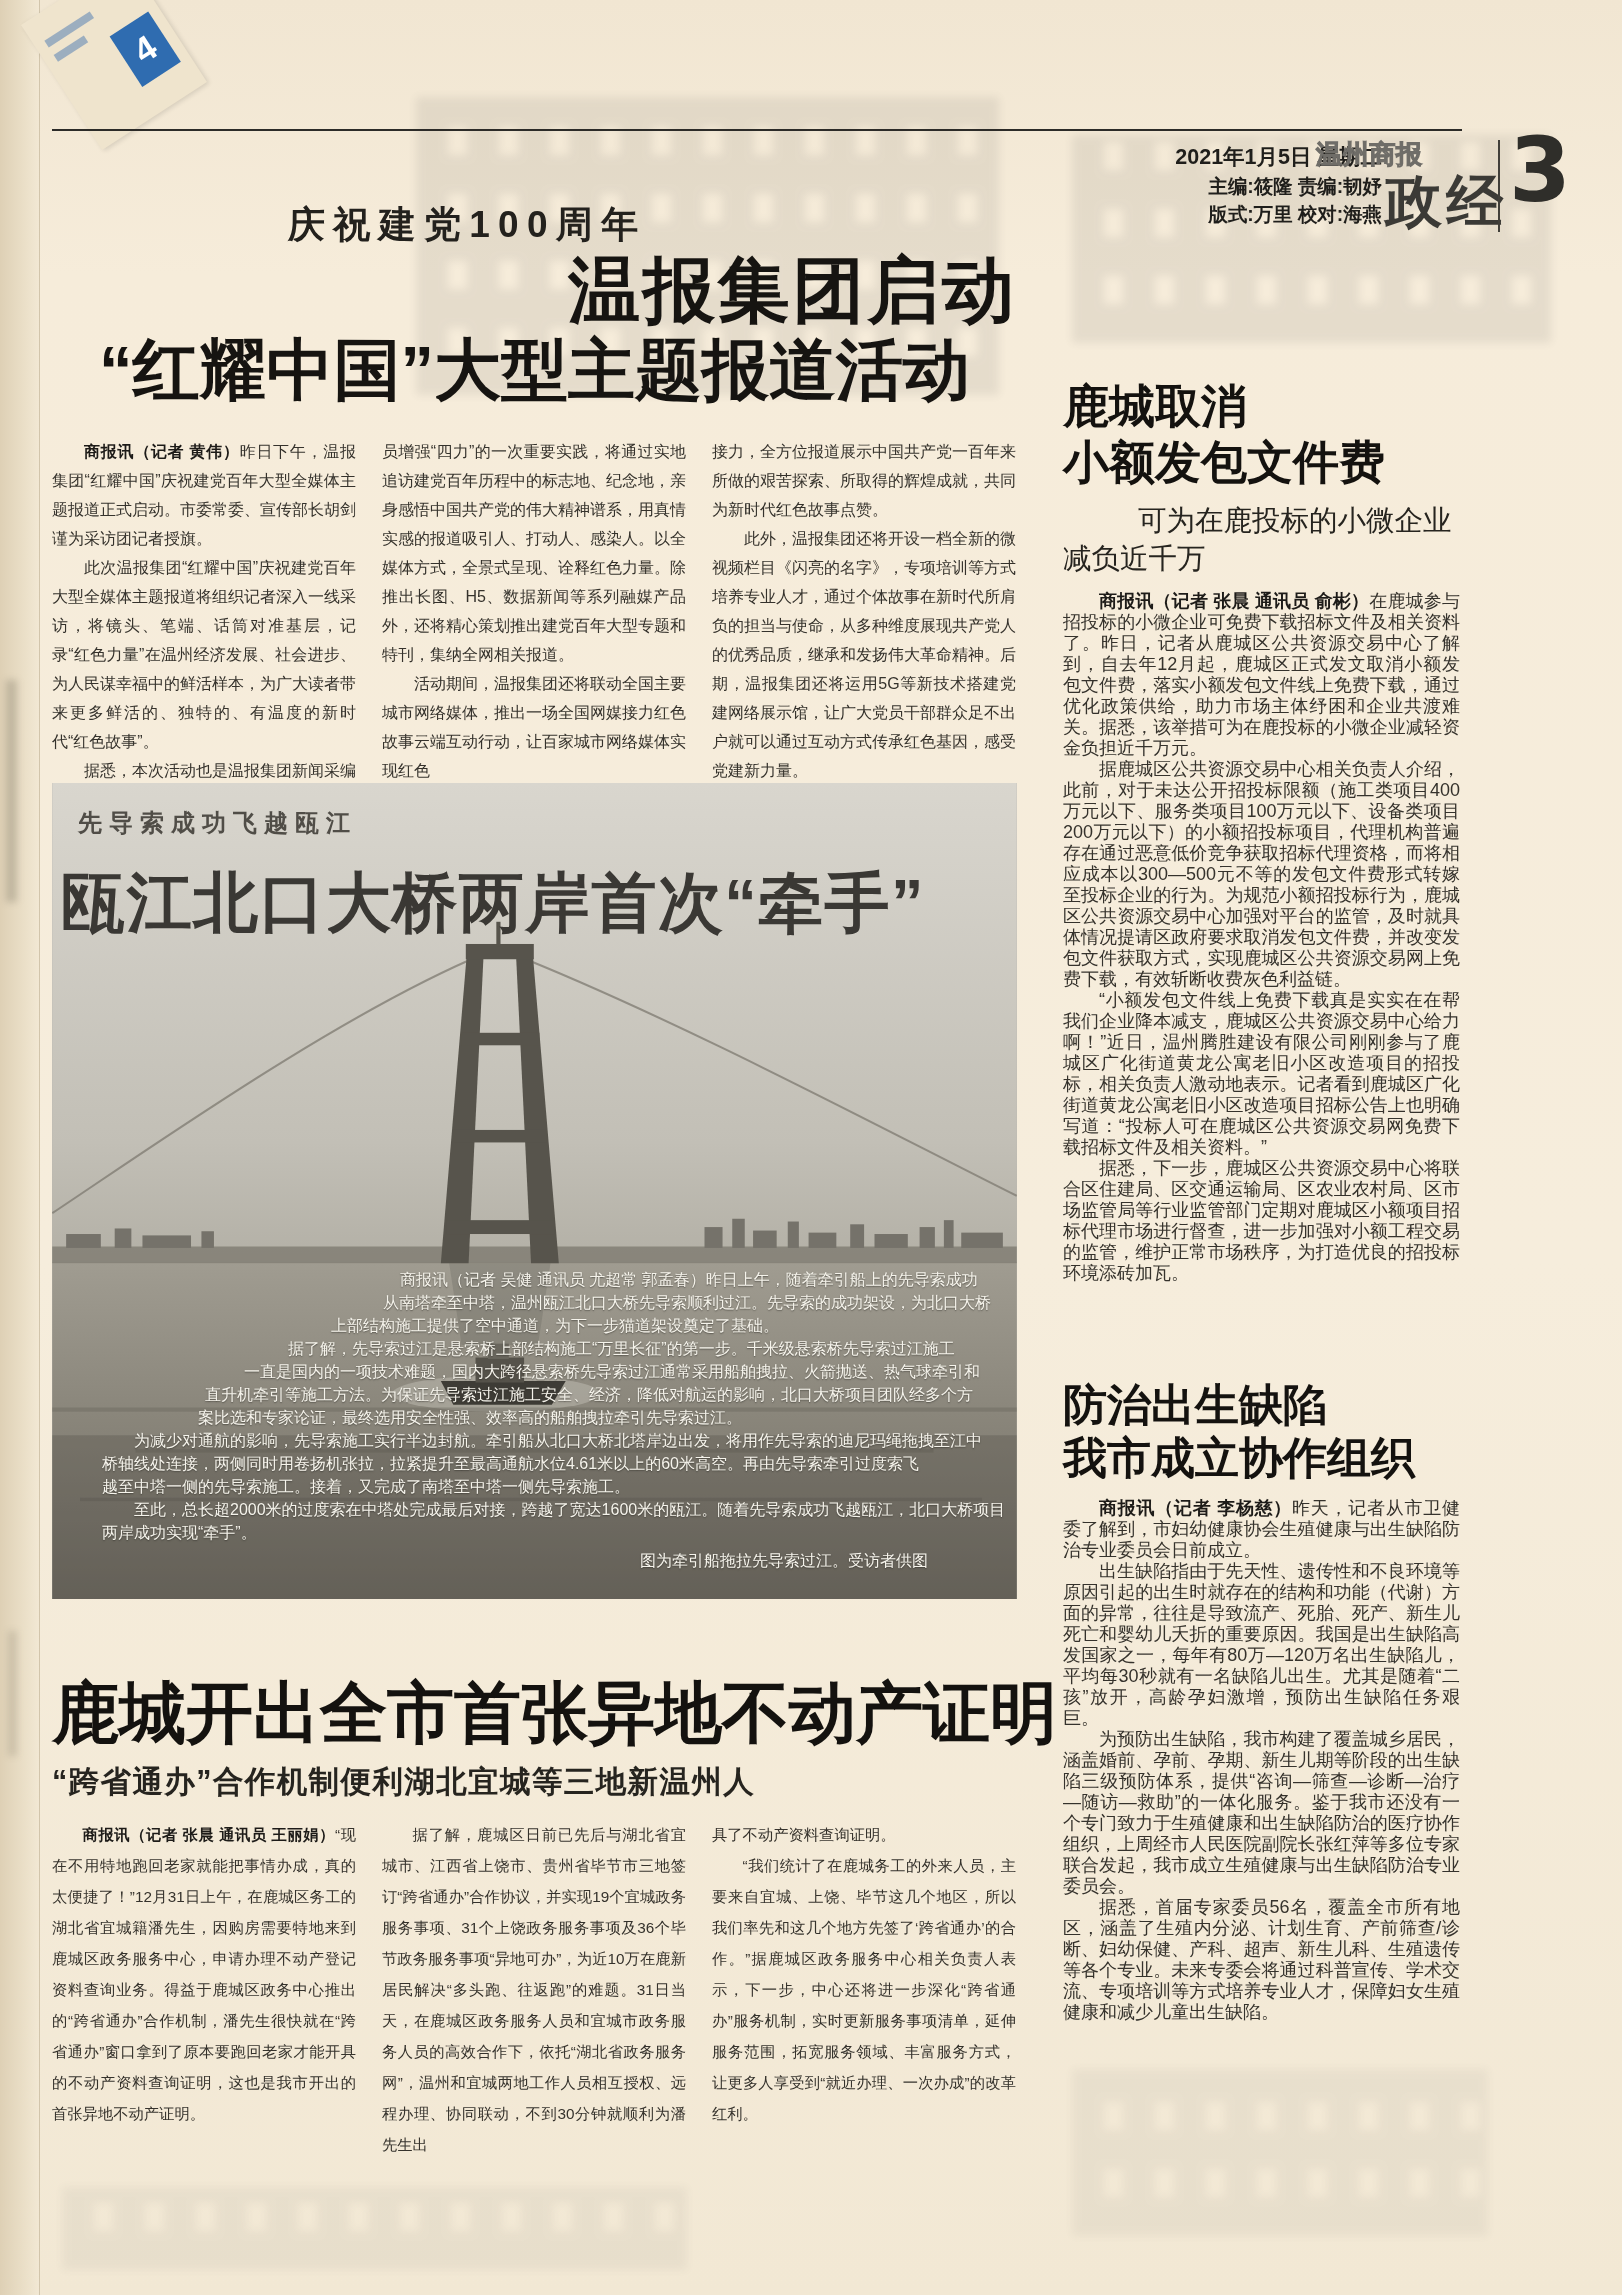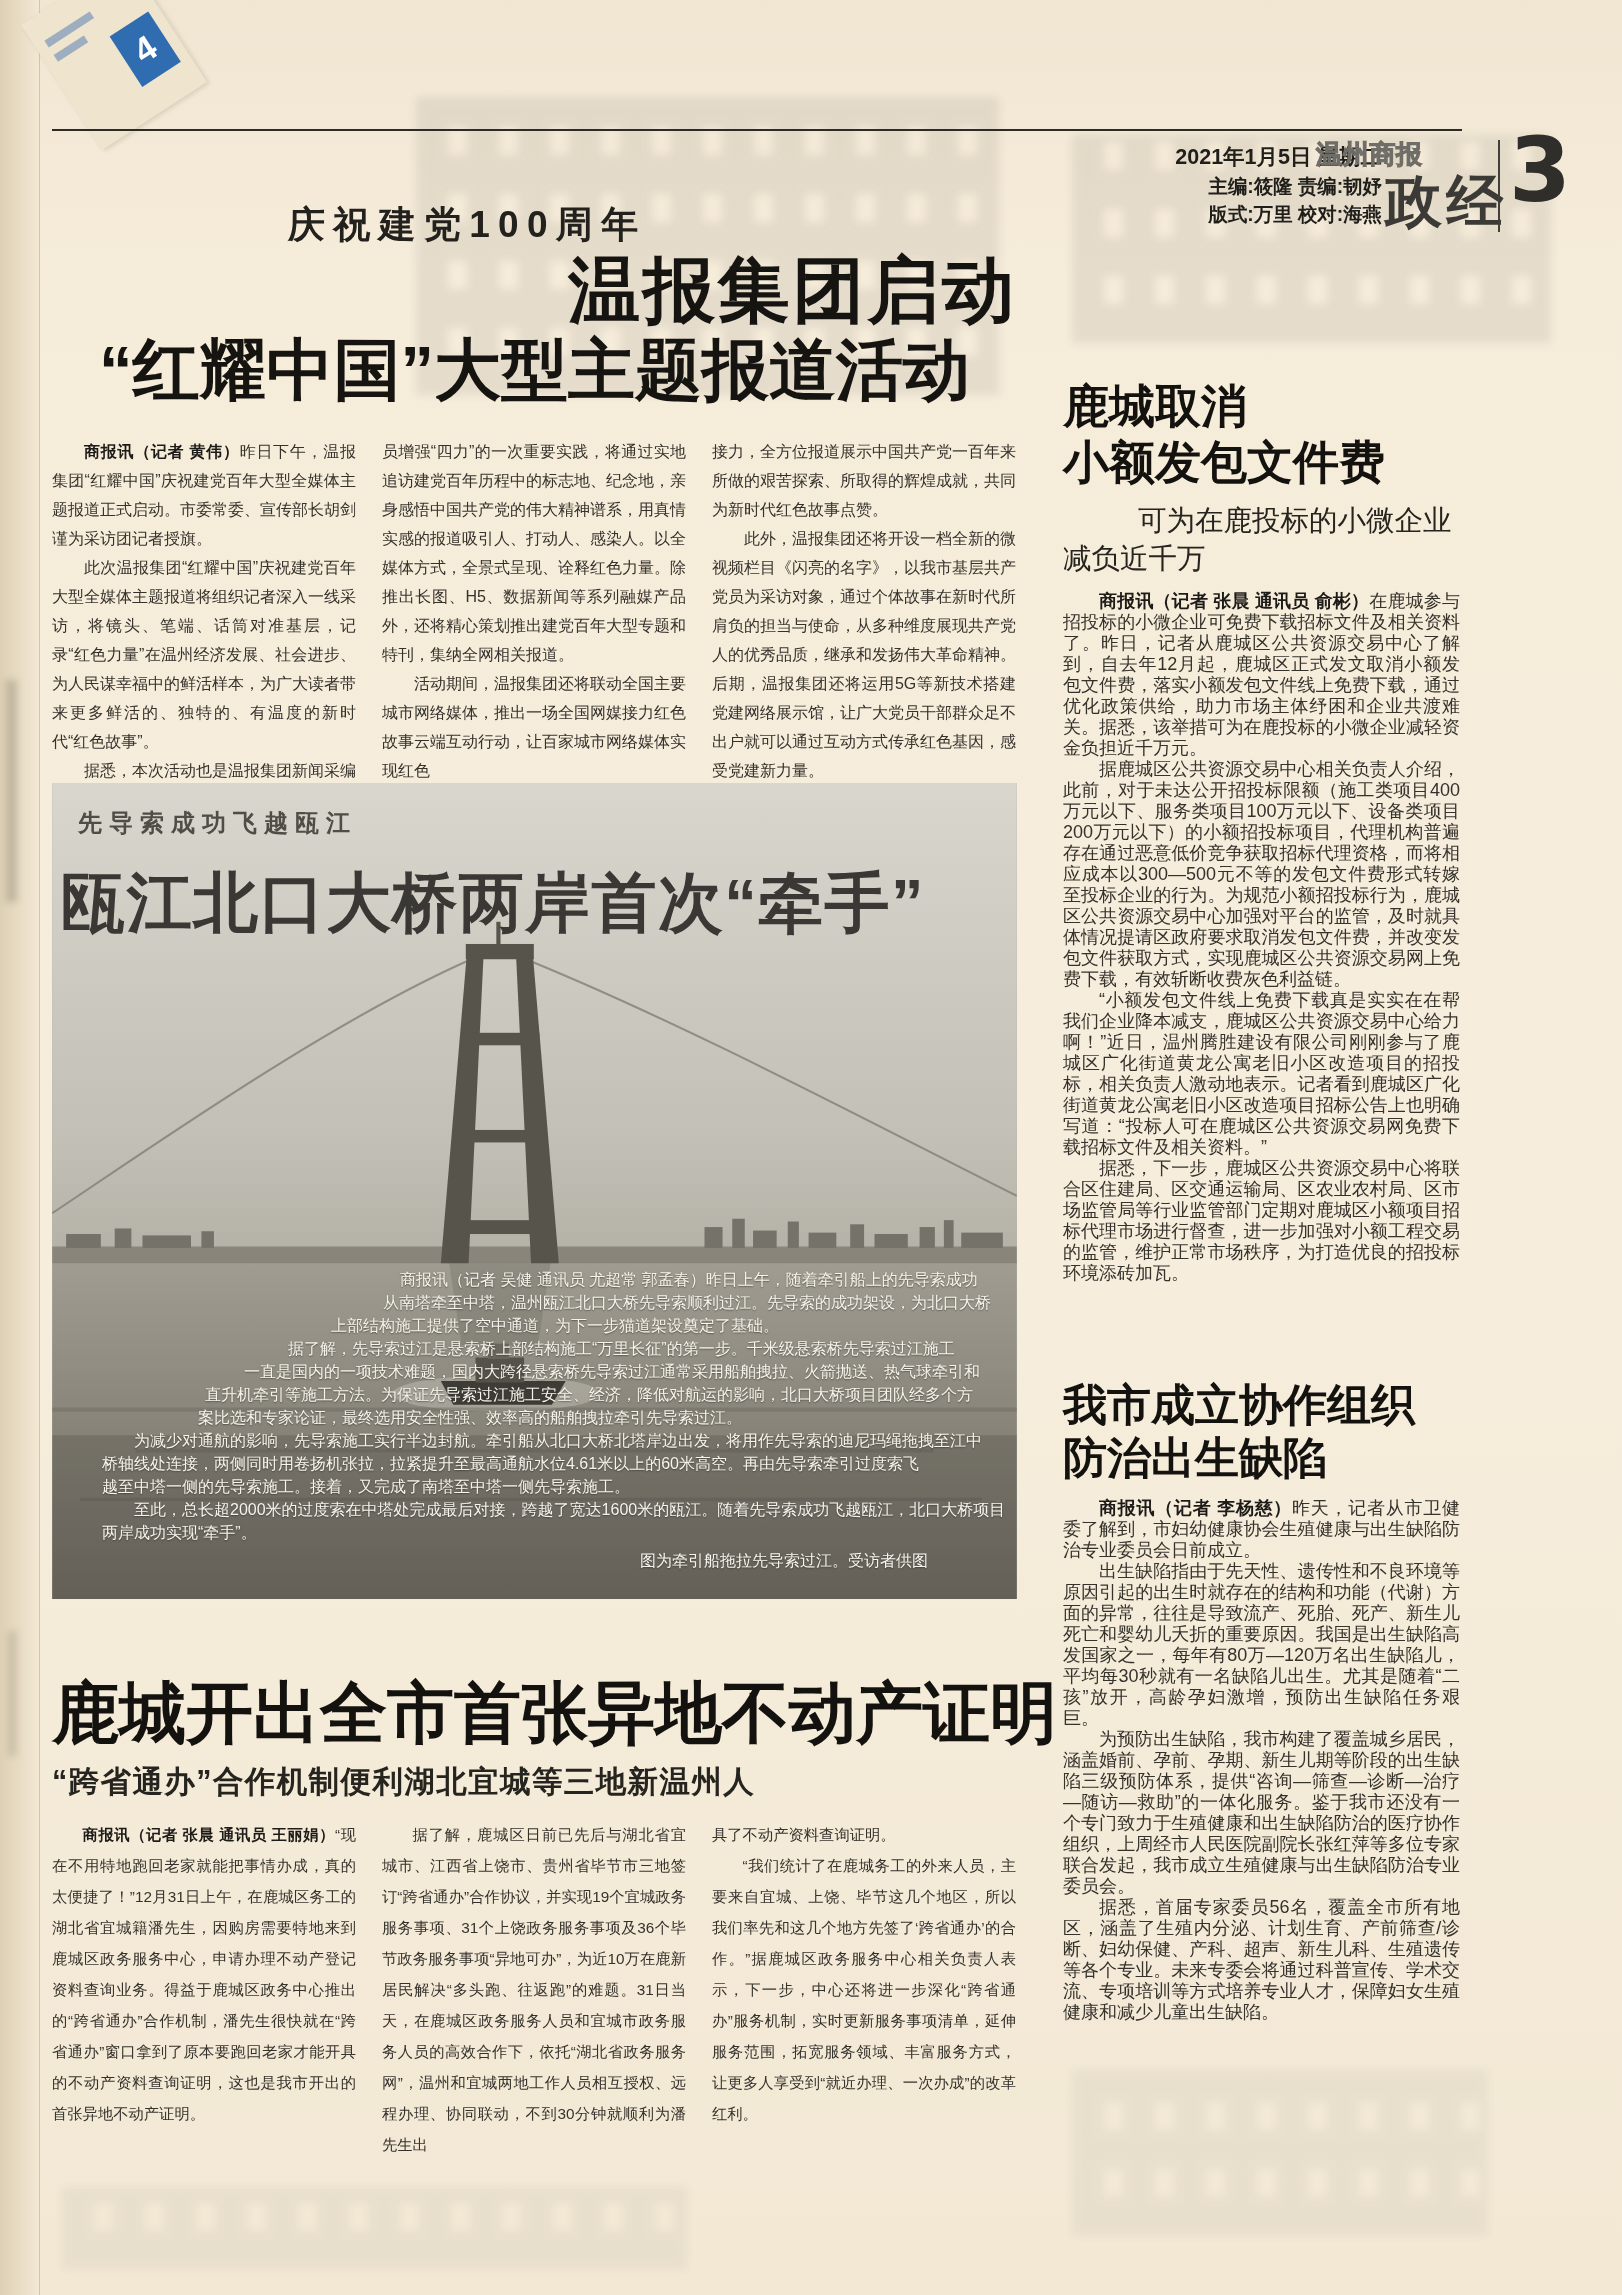--- a/index.html
+++ b/index.html
@@ -120,21 +120,21 @@
           <p><b class="byline">商报讯（记者 黄伟）</b>昨日下午，温报集团“红耀中国”庆祝建党百年大型全媒体主题报道正式启动。市委常委、宣传部长胡剑谨为采访团记者授旗。</p>
           <p>此次温报集团“红耀中国”庆祝建党百年大型全媒体主题报道将组织记者深入一线采访，将镜头、笔端、话筒对准基层，记录“红色力量”在温州经济发展、社会进步、为人民谋幸福中的鲜活样本，为广大读者带来更多鲜活的、独特的、有温度的新时代“红色故事”。</p>
           <p>据悉，本次活动也是温报集团新闻采编人</p>
         </div>
       <div class="col">
           <p class="noindent">员增强“四力”的一次重要实践，将通过实地追访建党百年历程中的标志地、纪念地，亲身感悟中国共产党的伟大精神谱系，用真情实感的报道吸引人、打动人、感染人。以全媒体方式，全景式呈现、诠释红色力量。除推出长图、H5、数据新闻等系列融媒产品外，还将精心策划推出建党百年大型专题和特刊，集纳全网相关报道。</p>
           <p>活动期间，温报集团还将联动全国主要城市网络媒体，推出一场全国网媒接力红色故事云端互动行动，让百家城市网络媒体实现红色</p>
         </div>
       <div class="col">
           <p class="noindent">接力，全方位报道展示中国共产党一百年来所做的艰苦探索、所取得的辉煌成就，共同为新时代红色故事点赞。</p>
-          <p>此外，温报集团还将开设一档全新的微视频栏目《闪亮的名字》，以我市基层共产党员为采访对象，通过个体故事在新时代所肩负的担当与使命，从多种维度展现共产党人的优秀品质，继承和发扬伟大革命精神。后期，温报集团还将运用5G等新技术搭建党建网络展示馆，让广大党员干部群众足不出户就可以通过互动方式传承红色基因，感受党建新力量。</p>
+          <p>此外，温报集团还将开设一档全新的微视频栏目《闪亮的名字》，专项培训等方式培养专业人才，通过个体故事在新时代所肩负的担当与使命，从多种维度展现共产党人的优秀品质，继承和发扬伟大革命精神。后期，温报集团还将运用5G等新技术搭建党建网络展示馆，让广大党员干部群众足不出户就可以通过互动方式传承红色基因，感受党建新力量。</p>
         </div>
     </div>
   </div>
 
   <div class="photo">
     <svg width="965" height="816" viewBox="0 0 1390 1176">
       <defs>
         <linearGradient id="sky" x1="0" y1="0" x2="0" y2="1">
           <stop offset="0" stop-color="#d9d6ce"></stop>
             <stop offset="0.75" stop-color="#c2bfb6"></stop>
@@ -235,22 +235,22 @@
     <div class="rsub">可为在鹿投标的小微企业减负近千万</div>
     <div class="rbody">
         <p><b class="byline">商报讯（记者 张晨 通讯员 俞彬）</b>在鹿城参与招投标的小微企业可免费下载招标文件及相关资料了。昨日，记者从鹿城区公共资源交易中心了解到，自去年12月起，鹿城区正式发文取消小额发包文件费，落实小额发包文件线上免费下载，通过优化政策供给，助力市场主体纾困和企业共渡难关。据悉，该举措可为在鹿投标的小微企业减轻资金负担近千万元。</p>
         <p>据鹿城区公共资源交易中心相关负责人介绍，此前，对于未达公开招投标限额（施工类项目400万元以下、服务类项目100万元以下、设备类项目200万元以下）的小额招投标项目，代理机构普遍存在通过恶意低价竞争获取招标代理资格，而将相应成本以300—500元不等的发包文件费形式转嫁至投标企业的行为。为规范小额招投标行为，鹿城区公共资源交易中心加强对平台的监管，及时就具体情况提请区政府要求取消发包文件费，并改变发包文件获取方式，实现鹿城区公共资源交易网上免费下载，有效斩断收费灰色利益链。</p>
         <p>“小额发包文件线上免费下载真是实实在在帮我们企业降本减支，鹿城区公共资源交易中心给力啊！”近日，温州腾胜建设有限公司刚刚参与了鹿城区广化街道黄龙公寓老旧小区改造项目的招投标，相关负责人激动地表示。记者看到鹿城区广化街道黄龙公寓老旧小区改造项目招标公告上也明确写道：“投标人可在鹿城区公共资源交易网免费下载招标文件及相关资料。”</p>
         <p>据悉，下一步，鹿城区公共资源交易中心将联合区住建局、区交通运输局、区农业农村局、区市场监管局等行业监管部门定期对鹿城区小额项目招标代理市场进行督查，进一步加强对小额工程交易的监管，维护正常市场秩序，为打造优良的招投标环境添砖加瓦。</p>
       </div>
   </div>
 
   <div class="r-art2">
+    <div class="rt2">防治出生缺陷</div>
     <div class="rt2">我市成立协作组织</div>
-    <div class="rt2">防治出生缺陷</div>
     <div class="rbody">
         <p><b class="byline">商报讯（记者 李杨慈）</b>昨天，记者从市卫健委了解到，市妇幼健康协会生殖健康与出生缺陷防治专业委员会日前成立。</p>
         <p>出生缺陷指由于先天性、遗传性和不良环境等原因引起的出生时就存在的结构和功能（代谢）方面的异常，往往是导致流产、死胎、死产、新生儿死亡和婴幼儿夭折的重要原因。我国是出生缺陷高发国家之一，每年有80万—120万名出生缺陷儿，平均每30秒就有一名缺陷儿出生。尤其是随着“二孩”放开，高龄孕妇激增，预防出生缺陷任务艰巨。</p>
         <p>为预防出生缺陷，我市构建了覆盖城乡居民，涵盖婚前、孕前、孕期、新生儿期等阶段的出生缺陷三级预防体系，提供“咨询—筛查—诊断—治疗—随访—救助”的一体化服务。鉴于我市还没有一个专门致力于生殖健康和出生缺陷防治的医疗协作组织，上周经市人民医院副院长张红萍等多位专家联合发起，我市成立生殖健康与出生缺陷防治专业委员会。</p>
         <p>据悉，首届专家委员56名，覆盖全市所有地区，涵盖了生殖内分泌、计划生育、产前筛查/诊断、妇幼保健、产科、超声、新生儿科、生殖遗传等各个专业。未来专委会将通过科普宣传、学术交流、专项培训等方式培养专业人才，保障妇女生殖健康和减少儿童出生缺陷。</p>
       </div>
   </div>
 
 </div>
 

